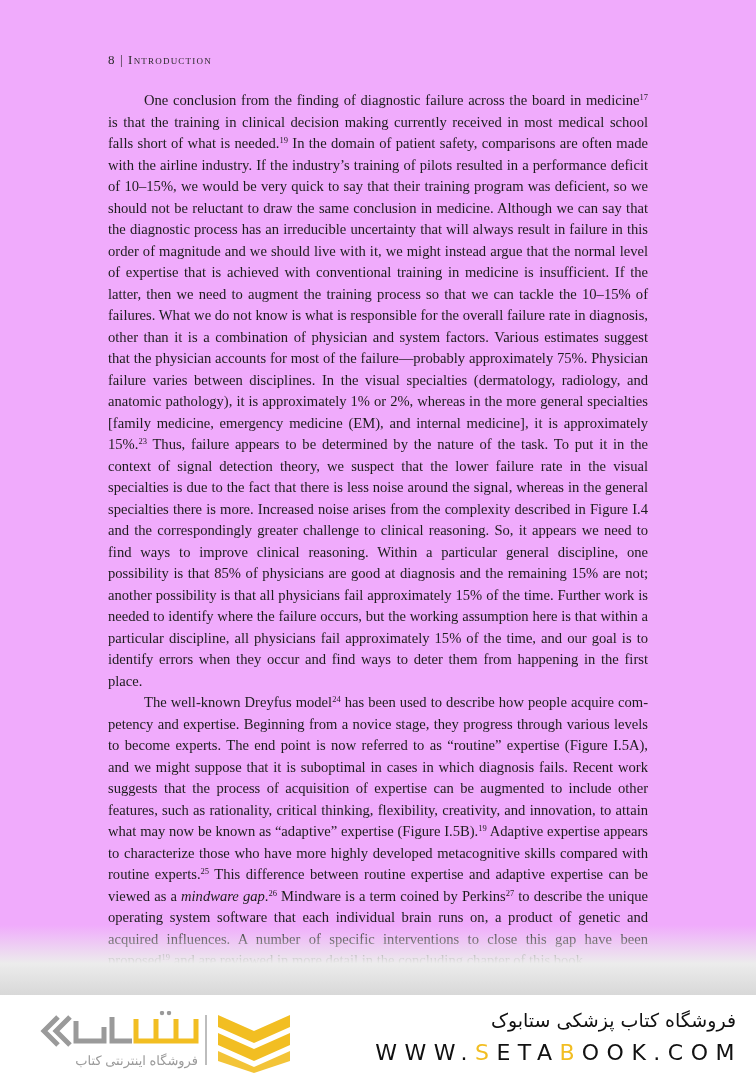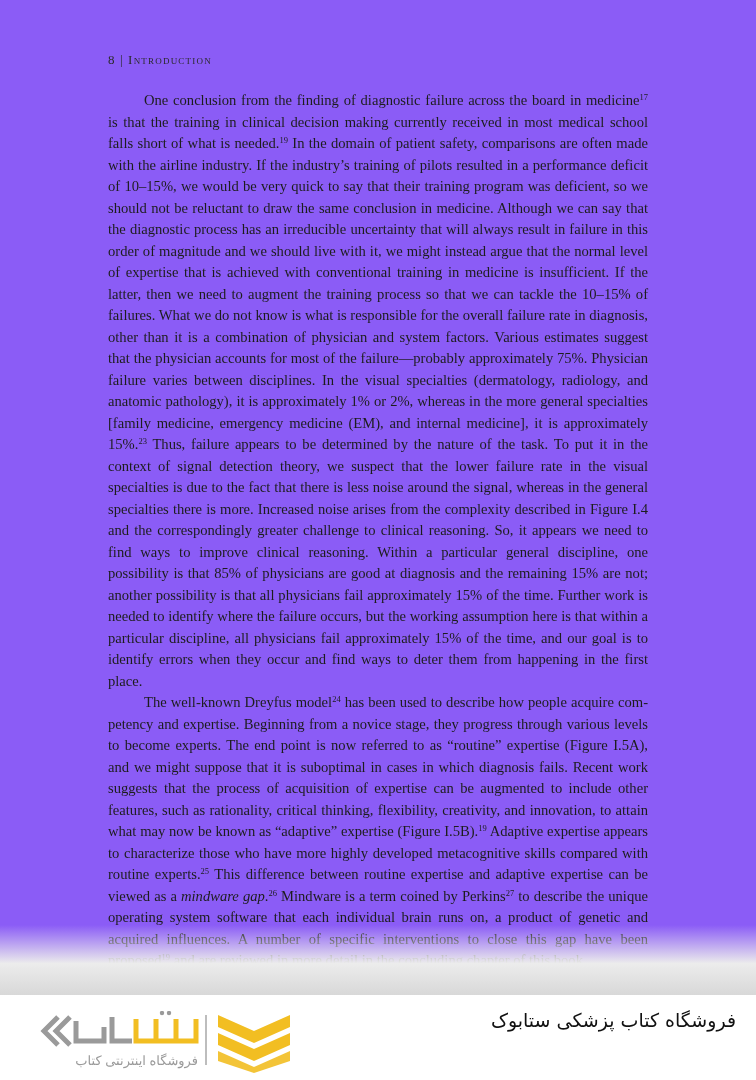--- a/index.html
+++ b/index.html
@@ -5,21 +5,21 @@
   html, body { margin: 0; padding: 0; }
   body {
     width: 756px; height: 1080px; overflow: hidden;
     background: #ffffff;
     font-family: "Liberation Serif", "DejaVu Serif", serif;
     color: #1d1d1d;
     position: relative;
   }
   .page {
     position: absolute; left: 0; top: 0; width: 756px; height: 995px;
-    background: #8b5cf6;
+    background: #f0abfc;
     overflow: hidden;
   }
   .page-shadow {
     position: absolute; left: 0; top: 925px; width: 756px; height: 70px;
     background: linear-gradient(to bottom, rgba(255,255,255,0) 0%, #ececec 55%, #d8d8d8 100%);
   }
   .page-shadow::before, .page-shadow::after {
     content: ""; position: absolute; top: 0; width: 40px; height: 70px;
   }
   .running-head {
@@ -93,13 +93,16 @@
   </svg>
   <div class="logo-sub">فروشگاه اینترنتی کتاب</div>
   <div class="logo-divider"></div>
   <svg class="logo-mark" viewBox="0 0 72 60">
     <polygon points="0,2 36,18 72,2 72,14 36,30 0,14" fill="#f2be22"></polygon>
     <polygon points="0,20 36,36 72,20 72,32 36,48 0,32" fill="#f2be22"></polygon>
     <polygon points="0,38 36,54 72,38 72,48 36,60 0,48" fill="#f2be22" opacity="0.9"></polygon>
   </svg>
 
   <div class="store-name">فروشگاه کتاب پزشکی ستابوک</div>
+  <div class="site-url">
+    <span>WWW.</span><span class="hl">S</span><span>ETA</span><span class="hl">B</span><span>OOK.COM</span>
+  </div>
 </div>
 
 </body></html>

